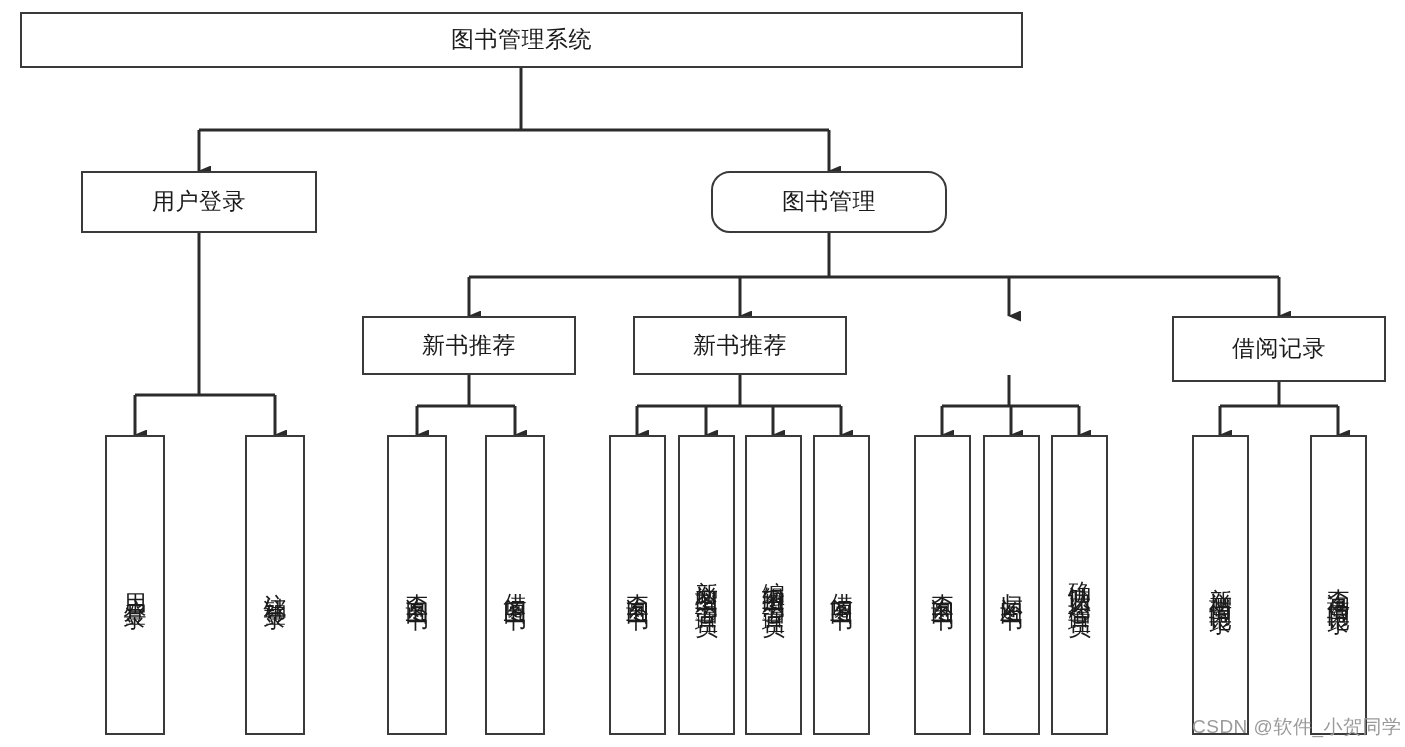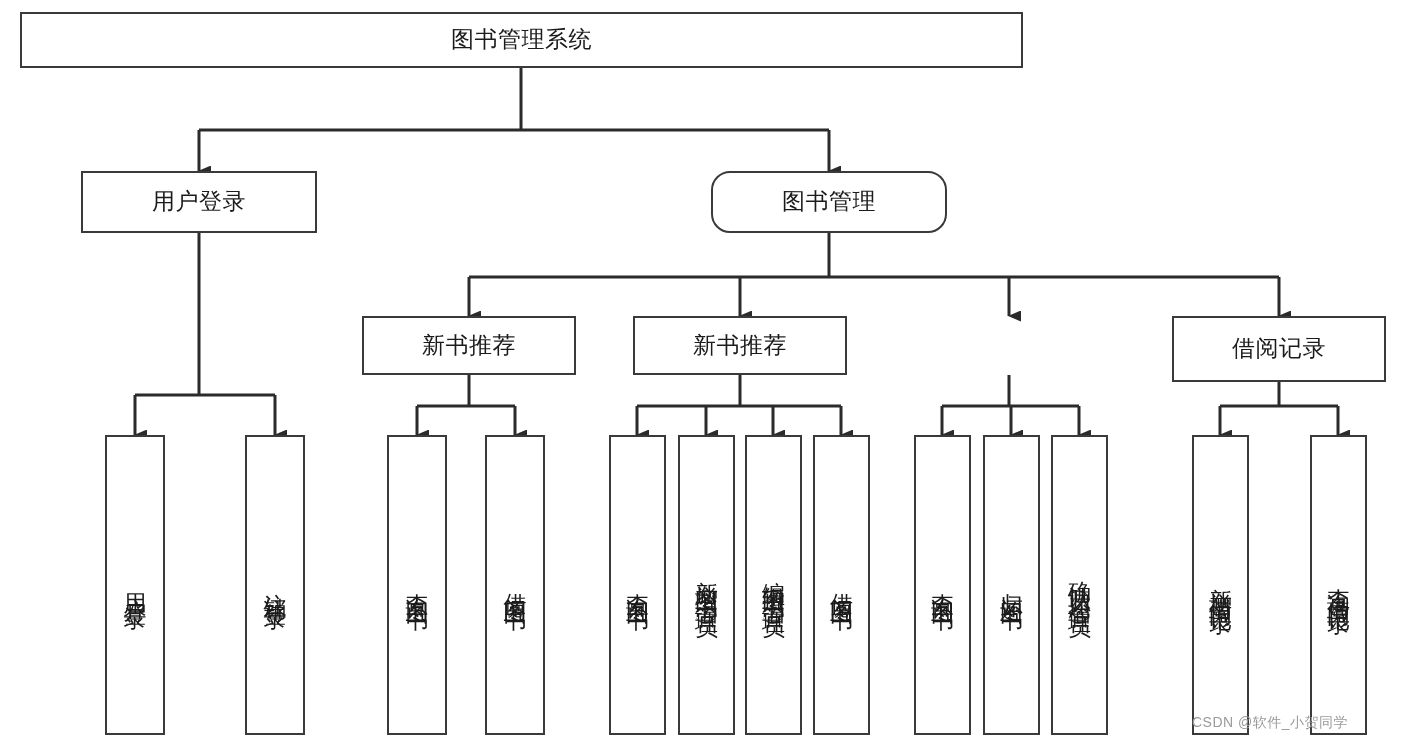--- a/index.html
+++ b/index.html
@@ -46,21 +46,21 @@
     font-size: 23px;
     color: #1b1b1b;
     writing-mode: vertical-rl;
     text-orientation: upright;
     letter-spacing: 5px;
     line-height: 1.0;
     white-space: nowrap;
   }
   .watermark {
     position: absolute;
-    font-size: 14px;
+    font-size: 19px;
     color: #9a9a9a;
     white-space: nowrap;
     letter-spacing: 0.5px;
     pointer-events: none;
   }
 </style>
 </head>
 <body>
 
 <div id="diagram-root">

